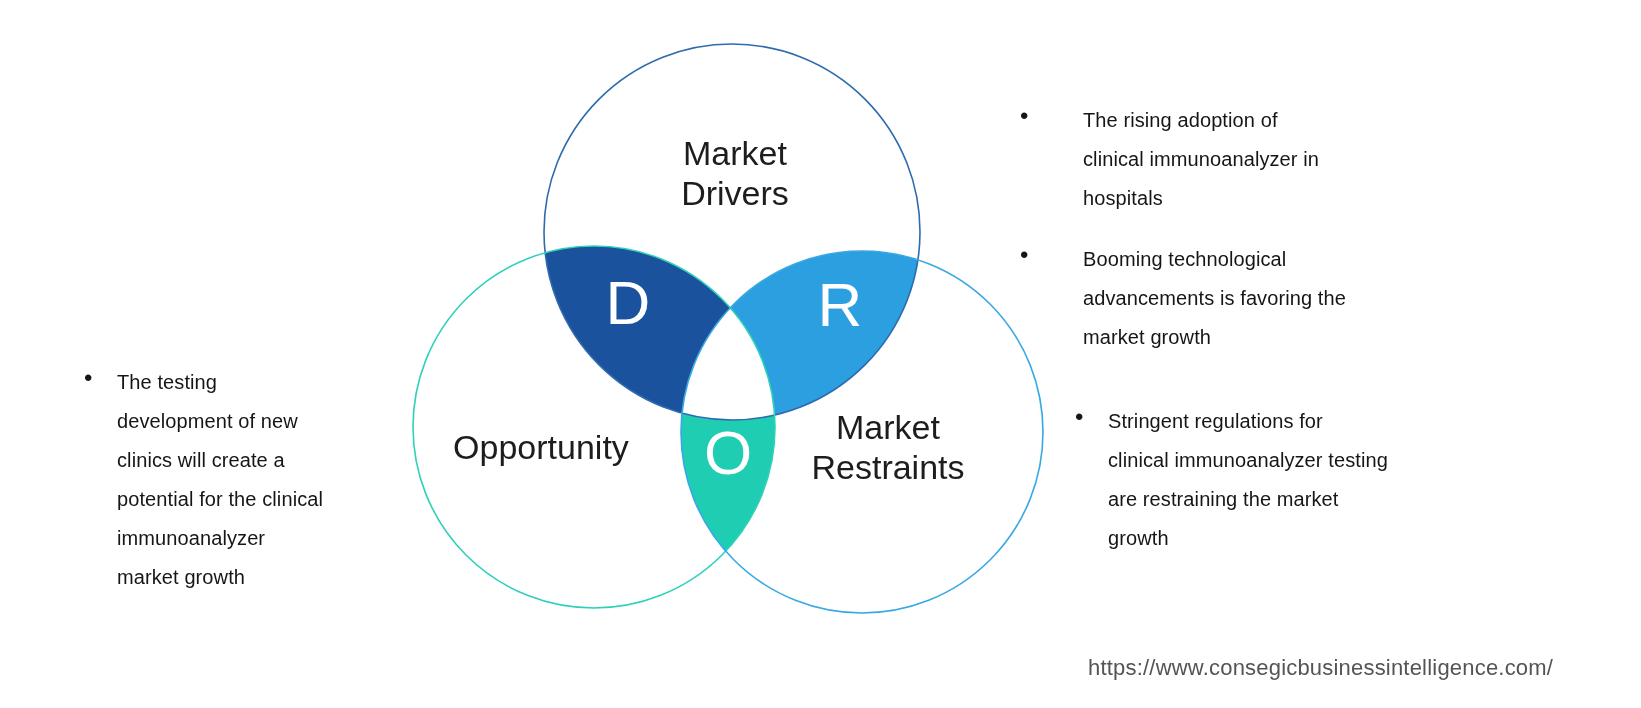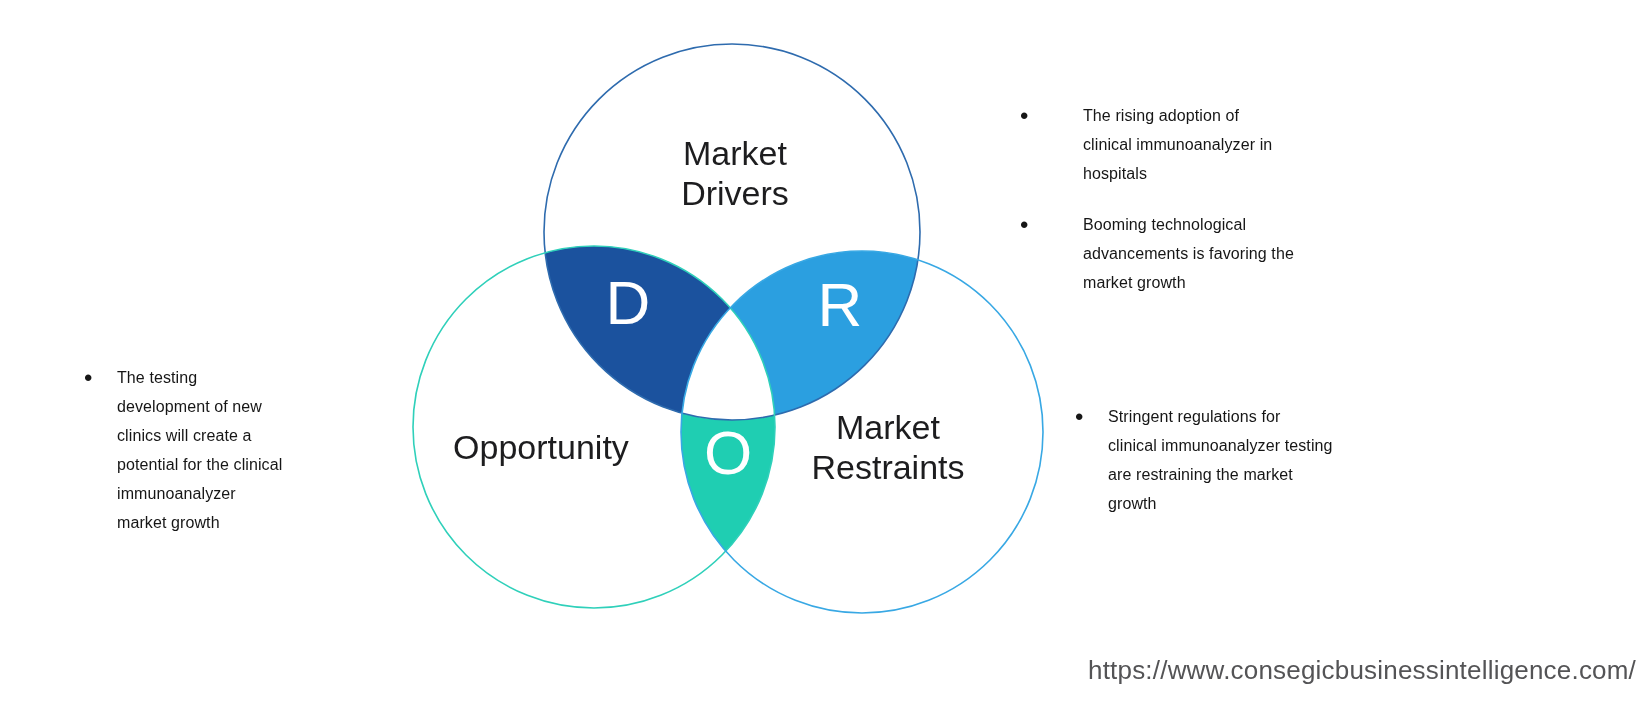--- a/index.html
+++ b/index.html
@@ -41,22 +41,22 @@
     color: #161616;
   }
   .note .dot {
     flex: 0 0 auto;
     font-size: 24px;
     line-height: 30.5px;
     color: #161616;
   }
   .note .note-text {
     white-space: pre-line;
-    font-size: 16px;
-    line-height: 29px;
+    font-size: 20px;
+    line-height: 39px;
     letter-spacing: 0.1px;
   }
   .note-group {
     position: absolute;
   }
   .note-group .note {
     position: static;
   }
   .note-gap {
     height: 22px;
@@ -67,21 +67,21 @@
   #note-right-top { left: 1020px; top: 101px; }
   #note-right-top .dot { width: 63px; }
 
   #note-right-bottom { left: 1075px; top: 402px; }
   #note-right-bottom .dot { width: 33px; }
 
   .footer-url {
     position: absolute;
     left: 1088px;
     top: 655px;
-    font-size: 26px;
+    font-size: 22px;
     color: #545456;
     letter-spacing: 0.2px;
   }
 </style>
 </head>
 <body>
 
 <div class="stage">
 
   <svg class="venn" viewBox="0 0 1641 708">

